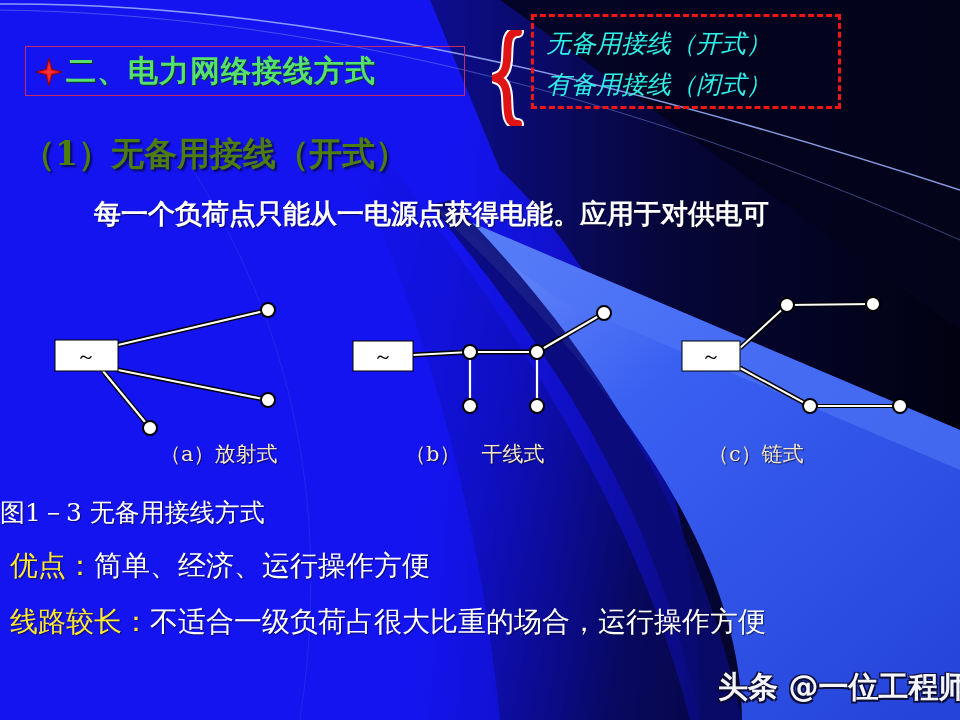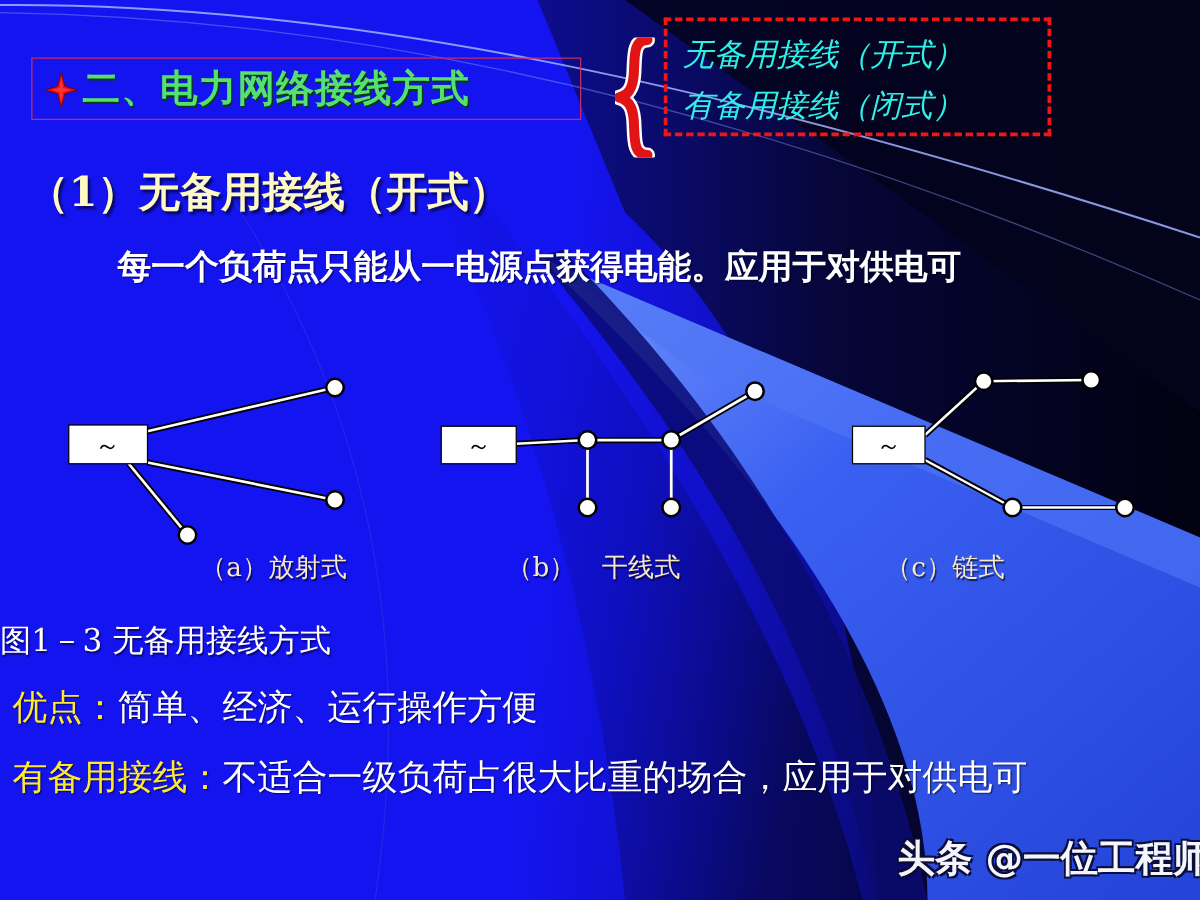--- a/index.html
+++ b/index.html
@@ -61,21 +61,21 @@
   .dash-line{
     font-family:"DejaVu Serif","Liberation Serif",serif;
     font-size:25px;line-height:41px;color:#2ff0e6;
     white-space:nowrap;letter-spacing:0px;
   }
 
   
   .subhead{
     position:absolute;left:22px;top:132px;
     font-family:"DejaVu Serif","Liberation Serif",serif;
-    font-size:33px;font-weight:bold;color:#fef9c3;
+    font-size:33px;font-weight:bold;color:#4d7c0f;
     text-shadow:2px 2px 2px rgba(0,0,20,.65);
     white-space:nowrap;
   }
   .para{
     position:absolute;left:8px;top:190px;width:946px;
     font-family:"DejaVu Serif","Liberation Serif",serif;
     font-size:27px;line-height:48px;color:#ffffff;
     text-shadow:1px 1px 1px rgba(0,0,30,.6);
     font-weight:bold;
   }
@@ -251,19 +251,19 @@
     <span class="fig-label" id="lab-c">（c）链式</span>
   </div>
 
   <div class="fig-caption">图1－3 无备用接线方式</div>
 
   <div class="bullets">
     <div class="bline">
       <span class="bkey">优点：</span><span>简单、经济、运行操作方便</span>
     </div>
     <div class="bline">
-      <span class="bkey">有备用接线：</span><span>不适合一级负荷占很大比重的场合，应用于对供电可</span>
+      <span class="bkey">线路较长：</span><span>不适合一级负荷占很大比重的场合，运行操作方便</span>
     </div>
   </div>
 
   <div class="watermark">头条 @一位工程师</div>
 
 </div>
 
 </body></html>

